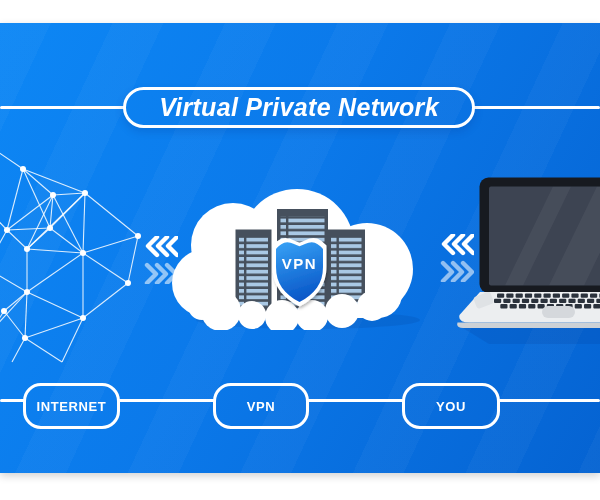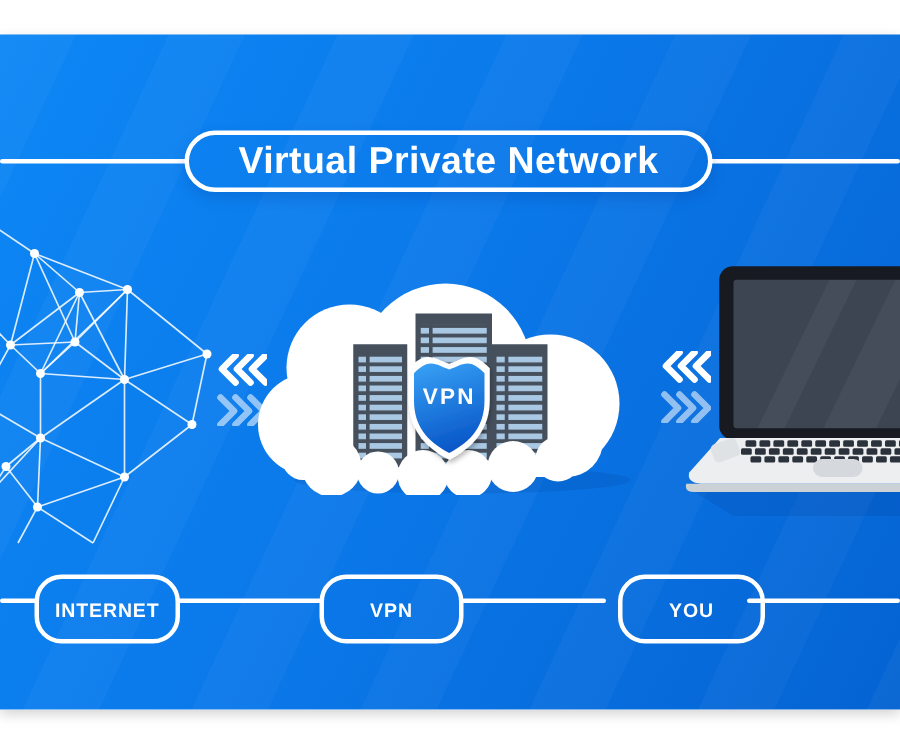--- a/index.html
+++ b/index.html
@@ -23,20 +23,21 @@
     border:3px solid var(--line-white);
     border-radius:24px;
     display:flex;align-items:center;justify-content:center;
     color:var(--line-white);font-weight:700;
     box-sizing:border-box;
   }
   .title-pill{
     left:123px;top:87px;width:352px;height:41px;
     font-size:25px;letter-spacing:.3px;
     box-shadow:0 4px 9px rgba(3,50,140,.20);
+    font-style:italic;
   }
   .flow-pill{height:46px;font-size:13px;letter-spacing:.6px;border-radius:18px;}
   svg{display:block;overflow:hidden;}
 </style>
 </head>
 <body>
 
 <div class="abs canvas"></div>
 
 <div class="abs hline" style="left:0;top:106px;width:125px;"></div>
@@ -254,15 +255,15 @@
 <div class="abs hline" style="left:118px;top:399px;width:97px;"></div>
 <div class="abs hline" style="left:307px;top:399px;width:97px;"></div>
 <div class="abs hline" style="left:498px;top:399px;width:102px;"></div>
 
 <div class="abs pill flow-pill" style="left:23px;top:383px;width:97px;">
   <span>INTERNET</span>
 </div>
 <div class="abs pill flow-pill" style="left:213px;top:383px;width:96px;">
   <span>VPN</span>
 </div>
-<div class="abs pill flow-pill" style="left:412px;top:383px;width:98px;">
+<div class="abs pill flow-pill" style="left:402px;top:383px;width:98px;">
   <span>YOU</span>
 </div>
 
 </body></html>

